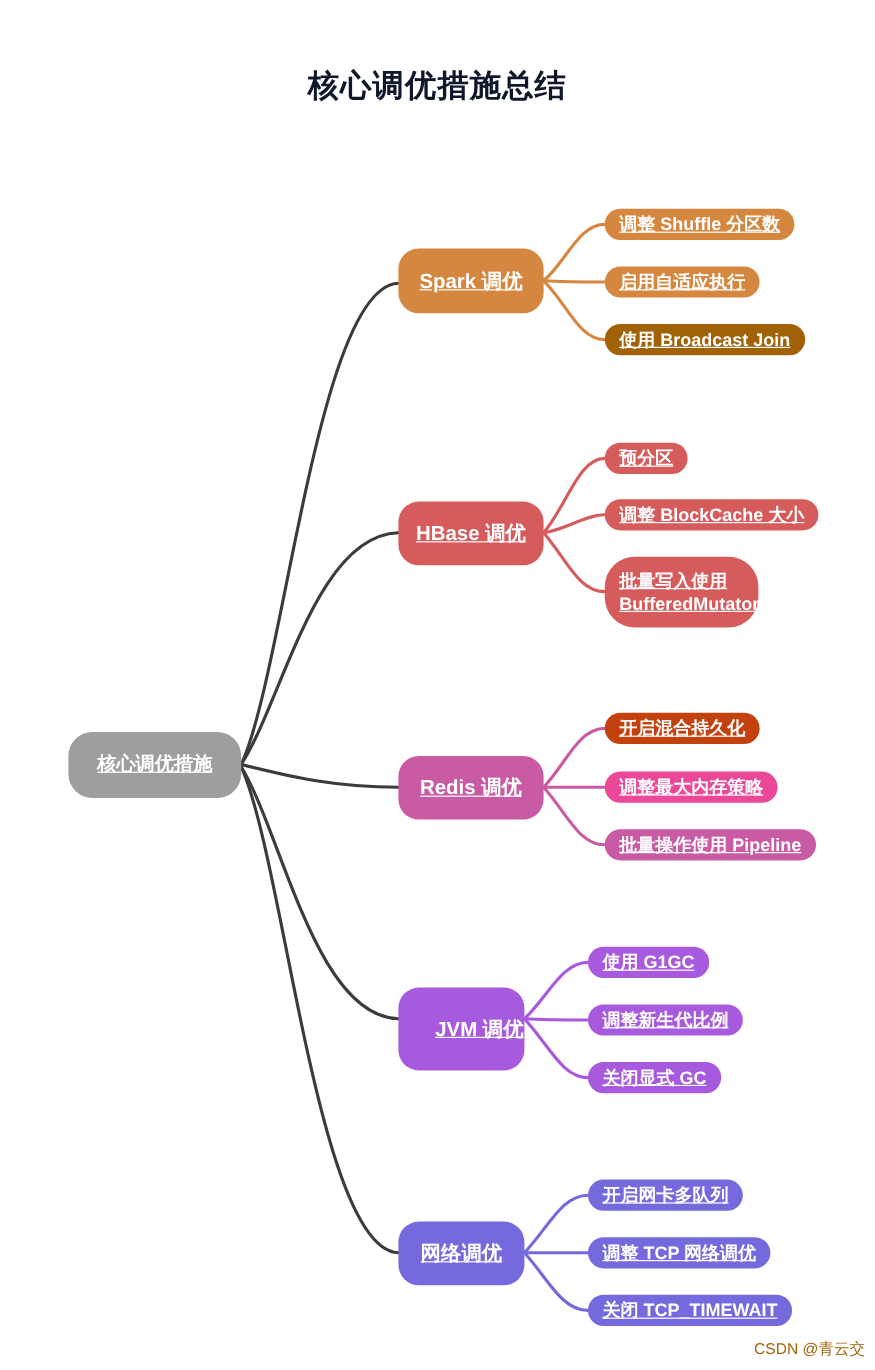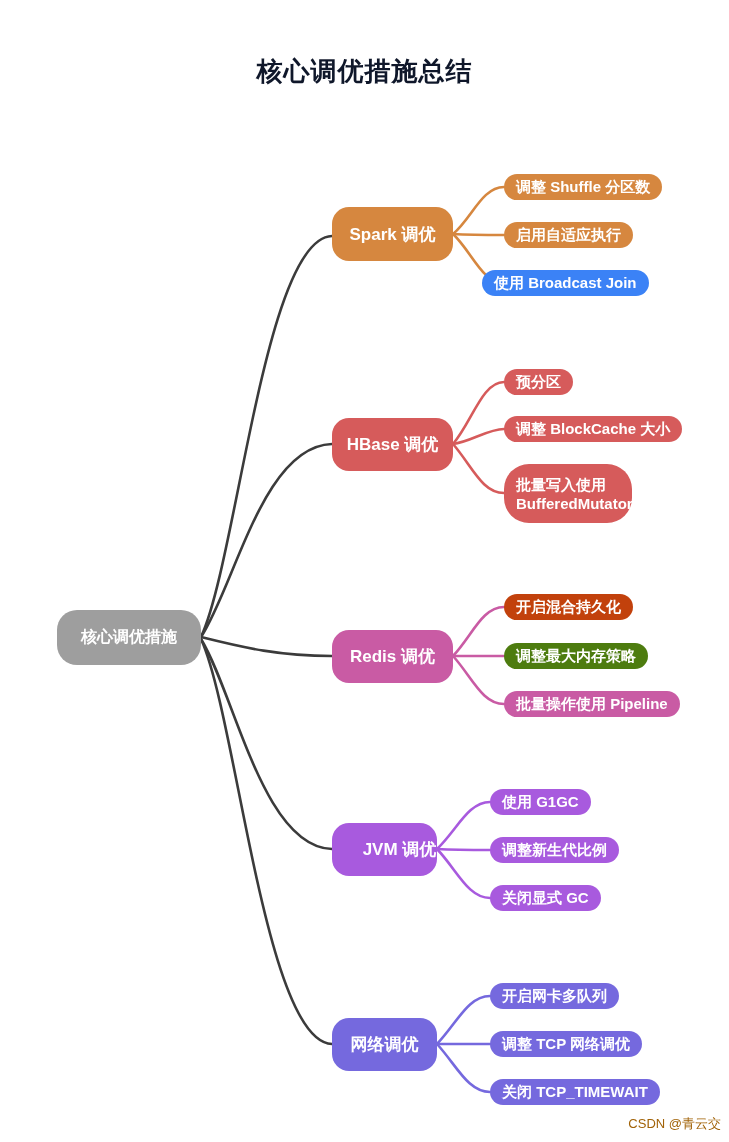--- a/index.html
+++ b/index.html
@@ -18,20 +18,21 @@
   }
   svg.edges{position:absolute;left:0;top:0;}
   svg.edges path{fill:none;stroke-linecap:round;}
   .edge-dark{stroke:#3b3b3b;stroke-width:2.6;}
   .edge-col{stroke-width:2.6;}
   .node{
     position:absolute;
     display:flex;align-items:center;justify-content:center;
     color:#ffffff;font-weight:700;
     box-sizing:border-box;
+    text-decoration:underline;
   }
   .root-node{
     border-radius:20px;font-size:16px;
   }
   .branch-node{
     border-radius:17px;font-size:17px;
   }
   .child-node{
     border-radius:13px;font-size:15px;
     height:26px;padding:0 12px;white-space:nowrap;
@@ -81,33 +82,33 @@
     <path class="edge-col" d="M437 1044 C457 1023 468 996 490 996" stroke="#7569de"></path>
     <path class="edge-col" d="M437 1044 C455 1044 472 1044 490 1044" stroke="#7569de"></path>
     <path class="edge-col" d="M437 1044 C457 1066 468 1092 490 1092" stroke="#7569de"></path>
   </svg>
 
   <div class="node root-node" style="left: 57px; top: 610px; width: 144px; height: 55px; background-color: rgb(158, 158, 158);">核心调优措施</div>
 
   <div class="node branch-node" style="left: 332px; top: 207px; width: 121px; height: 54px; background-color: rgb(214, 135, 63);">Spark 调优</div>
   <div class="node branch-node" style="left: 332px; top: 418px; width: 121px; height: 53px; background-color: rgb(214, 91, 91);">HBase 调优</div>
   <div class="node branch-node" style="left: 332px; top: 630px; width: 121px; height: 53px; background-color: rgb(201, 91, 164);">Redis 调优</div>
-  <div class="node branch-node" style="left: 332px; top: 823px; width: 105px; height: 53px; background-color: rgb(168, 90, 222); padding-left: 30px;">JVM 调优</div>
+  <div class="node branch-node" style="left: 332px; top: 823px; width: 105px; height: 69px; background-color: rgb(168, 90, 222); padding-left: 30px;">JVM 调优</div>
   <div class="node branch-node" style="left: 332px; top: 1018px; width: 105px; height: 53px; background-color: rgb(117, 105, 222);">网络调优</div>
 
   <div class="node child-node" style="left: 504px; top: 174px; background-color: rgb(214, 135, 63);">调整 Shuffle 分区数</div>
   <div class="node child-node" style="left: 504px; top: 222px; background-color: rgb(214, 135, 63);">启用自适应执行</div>
-  <div class="node child-node" style="left: 482px; top: 270px; background-color: #3b82f6;">使用 Broadcast Join</div>
+  <div class="node child-node" style="left: 504px; top: 270px; background-color: #a16207;">使用 Broadcast Join</div>
 
   <div class="node child-node" style="left: 504px; top: 369px; background-color: rgb(214, 91, 91);">预分区</div>
   <div class="node child-node" style="left: 504px; top: 416px; background-color: rgb(214, 91, 91);">调整 BlockCache 大小</div>
   <div class="node child-node multiline" style="left: 504px; top: 464px; background-color: rgb(214, 91, 91);">批量写入使用 BufferedMutator</div>
 
   <div class="node child-node" style="left: 504px; top: 594px; background-color: #c2410c;">开启混合持久化</div>
-  <div class="node child-node" style="left: 504px; top: 643px; background-color: #4d7c0f;">调整最大内存策略</div>
+  <div class="node child-node" style="left: 504px; top: 643px; background-color: #ec4899;">调整最大内存策略</div>
   <div class="node child-node" style="left: 504px; top: 691px; background-color: rgb(201, 91, 164); text-align: right;">批量操作使用 Pipeline</div>
 
   <div class="node child-node" style="left: 490px; top: 789px; background-color: rgb(168, 90, 222);">使用 G1GC</div>
   <div class="node child-node" style="left: 490px; top: 837px; background-color: rgb(168, 90, 222);">调整新生代比例</div>
   <div class="node child-node" style="left: 490px; top: 885px; background-color: rgb(168, 90, 222);">关闭显式 GC</div>
 
   <div class="node child-node" style="left: 490px; top: 983px; background-color: rgb(117, 105, 222);">开启网卡多队列</div>
   <div class="node child-node" style="left: 490px; top: 1031px; background-color: rgb(117, 105, 222);">调整 TCP 网络调优</div>
   <div class="node child-node" style="left: 490px; top: 1079px; background-color: rgb(117, 105, 222);">关闭 TCP_TIMEWAIT</div>
 

